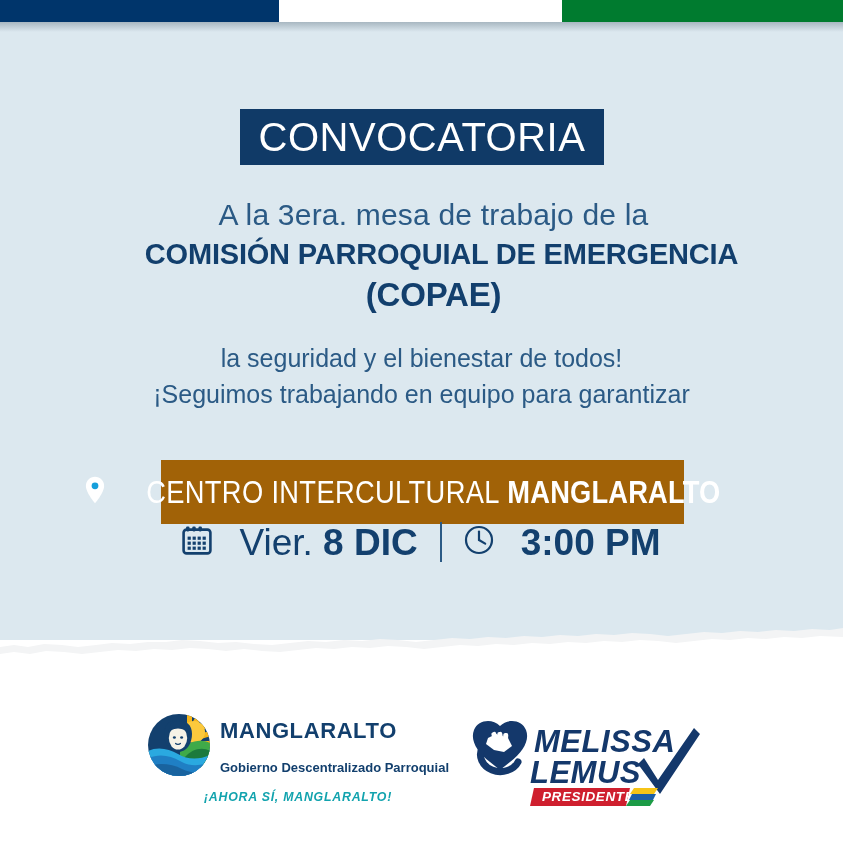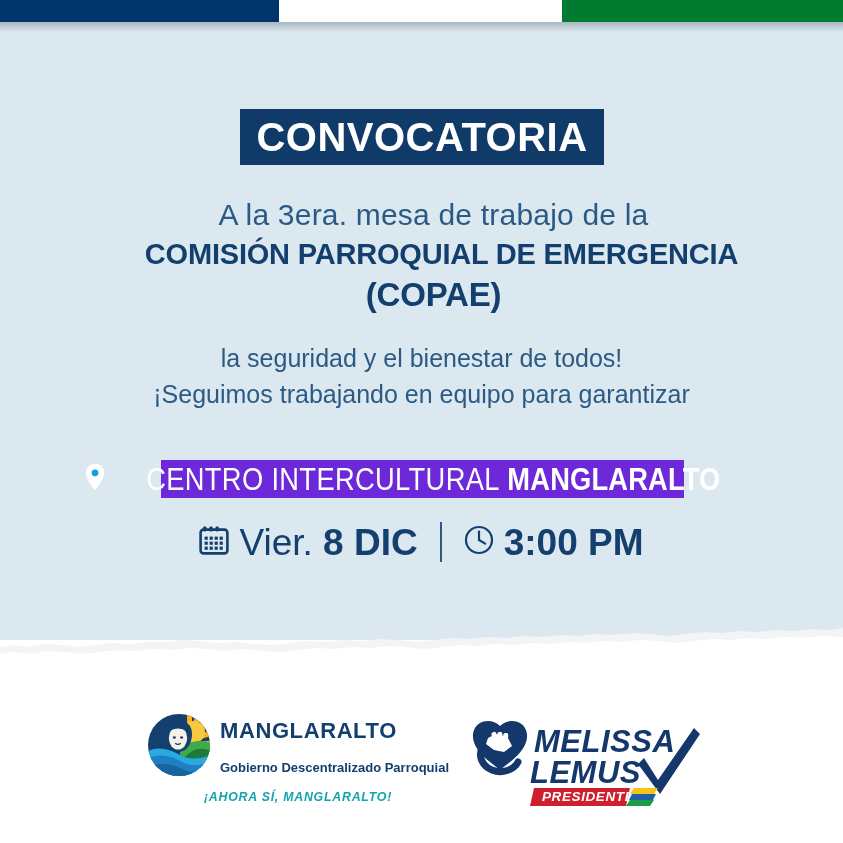--- a/index.html
+++ b/index.html
@@ -61,21 +61,21 @@
     height: 56px;
     background: #103a67;
     display: flex;
     align-items: center;
     justify-content: center;
     z-index: 3;
   }
   #title-banner .title-text {
     color: #ffffff;
     font-size: 40px;
-    font-weight: bold;
+    font-weight: normal;
     letter-spacing: 0.5px;
     line-height: 1;
     white-space: nowrap;
   }
 
   
   #headline {
     position: absolute;
     left: 12px; top: 196px;
     width: 843px;
@@ -119,22 +119,22 @@
     font-weight: 400;
     line-height: 1.45;
   }
 
   
   #place-banner {
     position: absolute;
     left: 161px;
     top: 460px;
     width: 523px;
-    height: 38px;
-    background: #6d28d9;
+    height: 64px;
+    background: #a16207;
     display: flex;
     align-items: center;
     justify-content: center;
     gap: 2px;
     z-index: 3;
   }
   #place-banner .place-text {
     color: #ffffff;
     font-size: 31px;
     line-height: 1;
@@ -155,21 +155,21 @@
     display: flex;
     align-items: center;
     justify-content: center;
     gap: 0px;
     z-index: 3;
     color: #13406e;
   }
   #datetime-row .dt-group {
     display: flex;
     align-items: center;
-    gap: 10px;
+    gap: 27px;
   }
   #datetime-row .dt-text {
     font-size: 37px;
     line-height: 1;
     white-space: nowrap;
   }
   #datetime-row .dt-text .light { font-weight: 400; }
   #datetime-row .dt-text .bold  { font-weight: bold; }
   #datetime-row .dt-divider {
     width: 2px;

